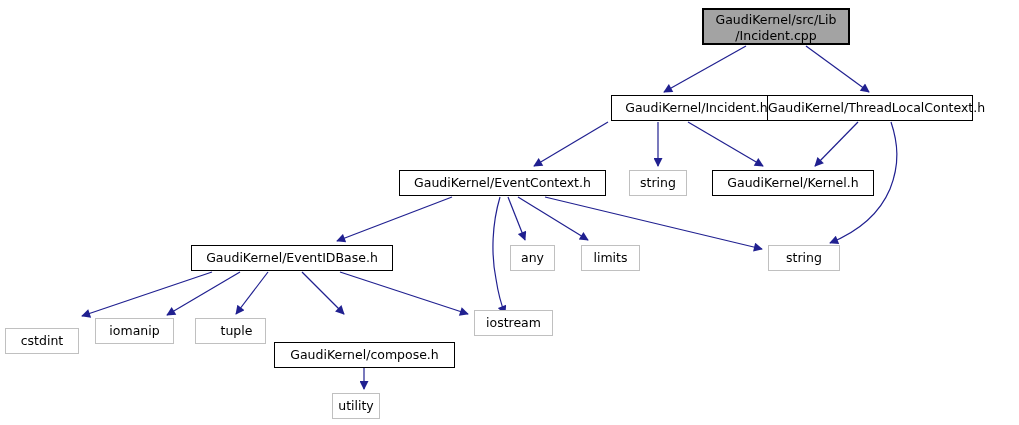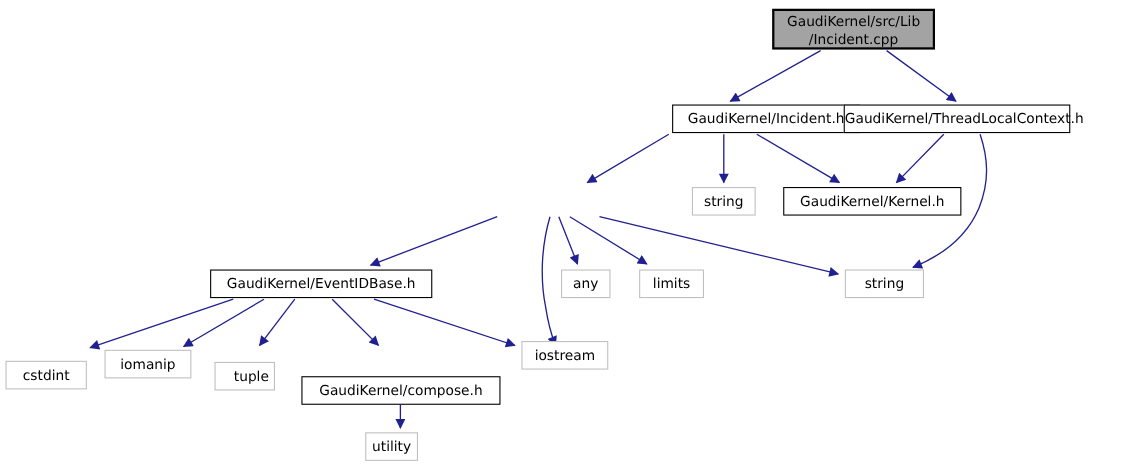--- a/index.html
+++ b/index.html
@@ -67,38 +67,39 @@
 
   <div class="node root" style="left:702px;top:8px;width:148px;">
     <div>GaudiKernel/src/Lib</div>
     <div>/Incident.cpp</div>
   </div>
 
   <div class="node" style="left:573px;top:95px;width:171px;margin-left:38px;">GaudiKernel/Incident.h</div>
 
   <div class="node" style="left:767px;top:95px;width:206px;">GaudiKernel/ThreadLocalContext.h</div>
 
+  <div class="node" style="left:399px;top:170px;width:207px;">GaudiKernel/EventContext.h</div>
 
   <div class="node system" style="left:629px;top:170px;width:58px;">string</div>
 
   <div class="node" style="left:712px;top:170px;width:162px;">GaudiKernel/Kernel.h</div>
 
   <div class="node" style="left:191px;top:245px;width:202px;">GaudiKernel/EventIDBase.h</div>
 
   <div class="node system" style="left:510px;top:245px;width:45px;">any</div>
 
   <div class="node system" style="left:581px;top:245px;width:59px;">limits</div>
 
   <div class="node system" style="left:768px;top:245px;width:72px;">string</div>
 
   <div class="node system" style="left:5px;top:328px;width:74px;">cstdint</div>
 
   <div class="node system" style="left:95px;top:318px;width:79px;">iomanip</div>
 
-  <div class="node system" style="left:195px;top:329px;width:55px;padding-left:12px;">tuple</div>
+  <div class="node system" style="left:195px;top:318px;width:71px;padding-left:12px;">tuple</div>
 
   <div class="node" style="left:274px;top:318px;width:181px;margin-top:24px;">GaudiKernel/compose.h</div>
 
   <div class="node system" style="left:474px;top:310px;width:79px;">iostream</div>
 
   <div class="node system" style="left:332px;top:393px;width:48px;">utility</div>
 
 </div>
 
 </body></html>

